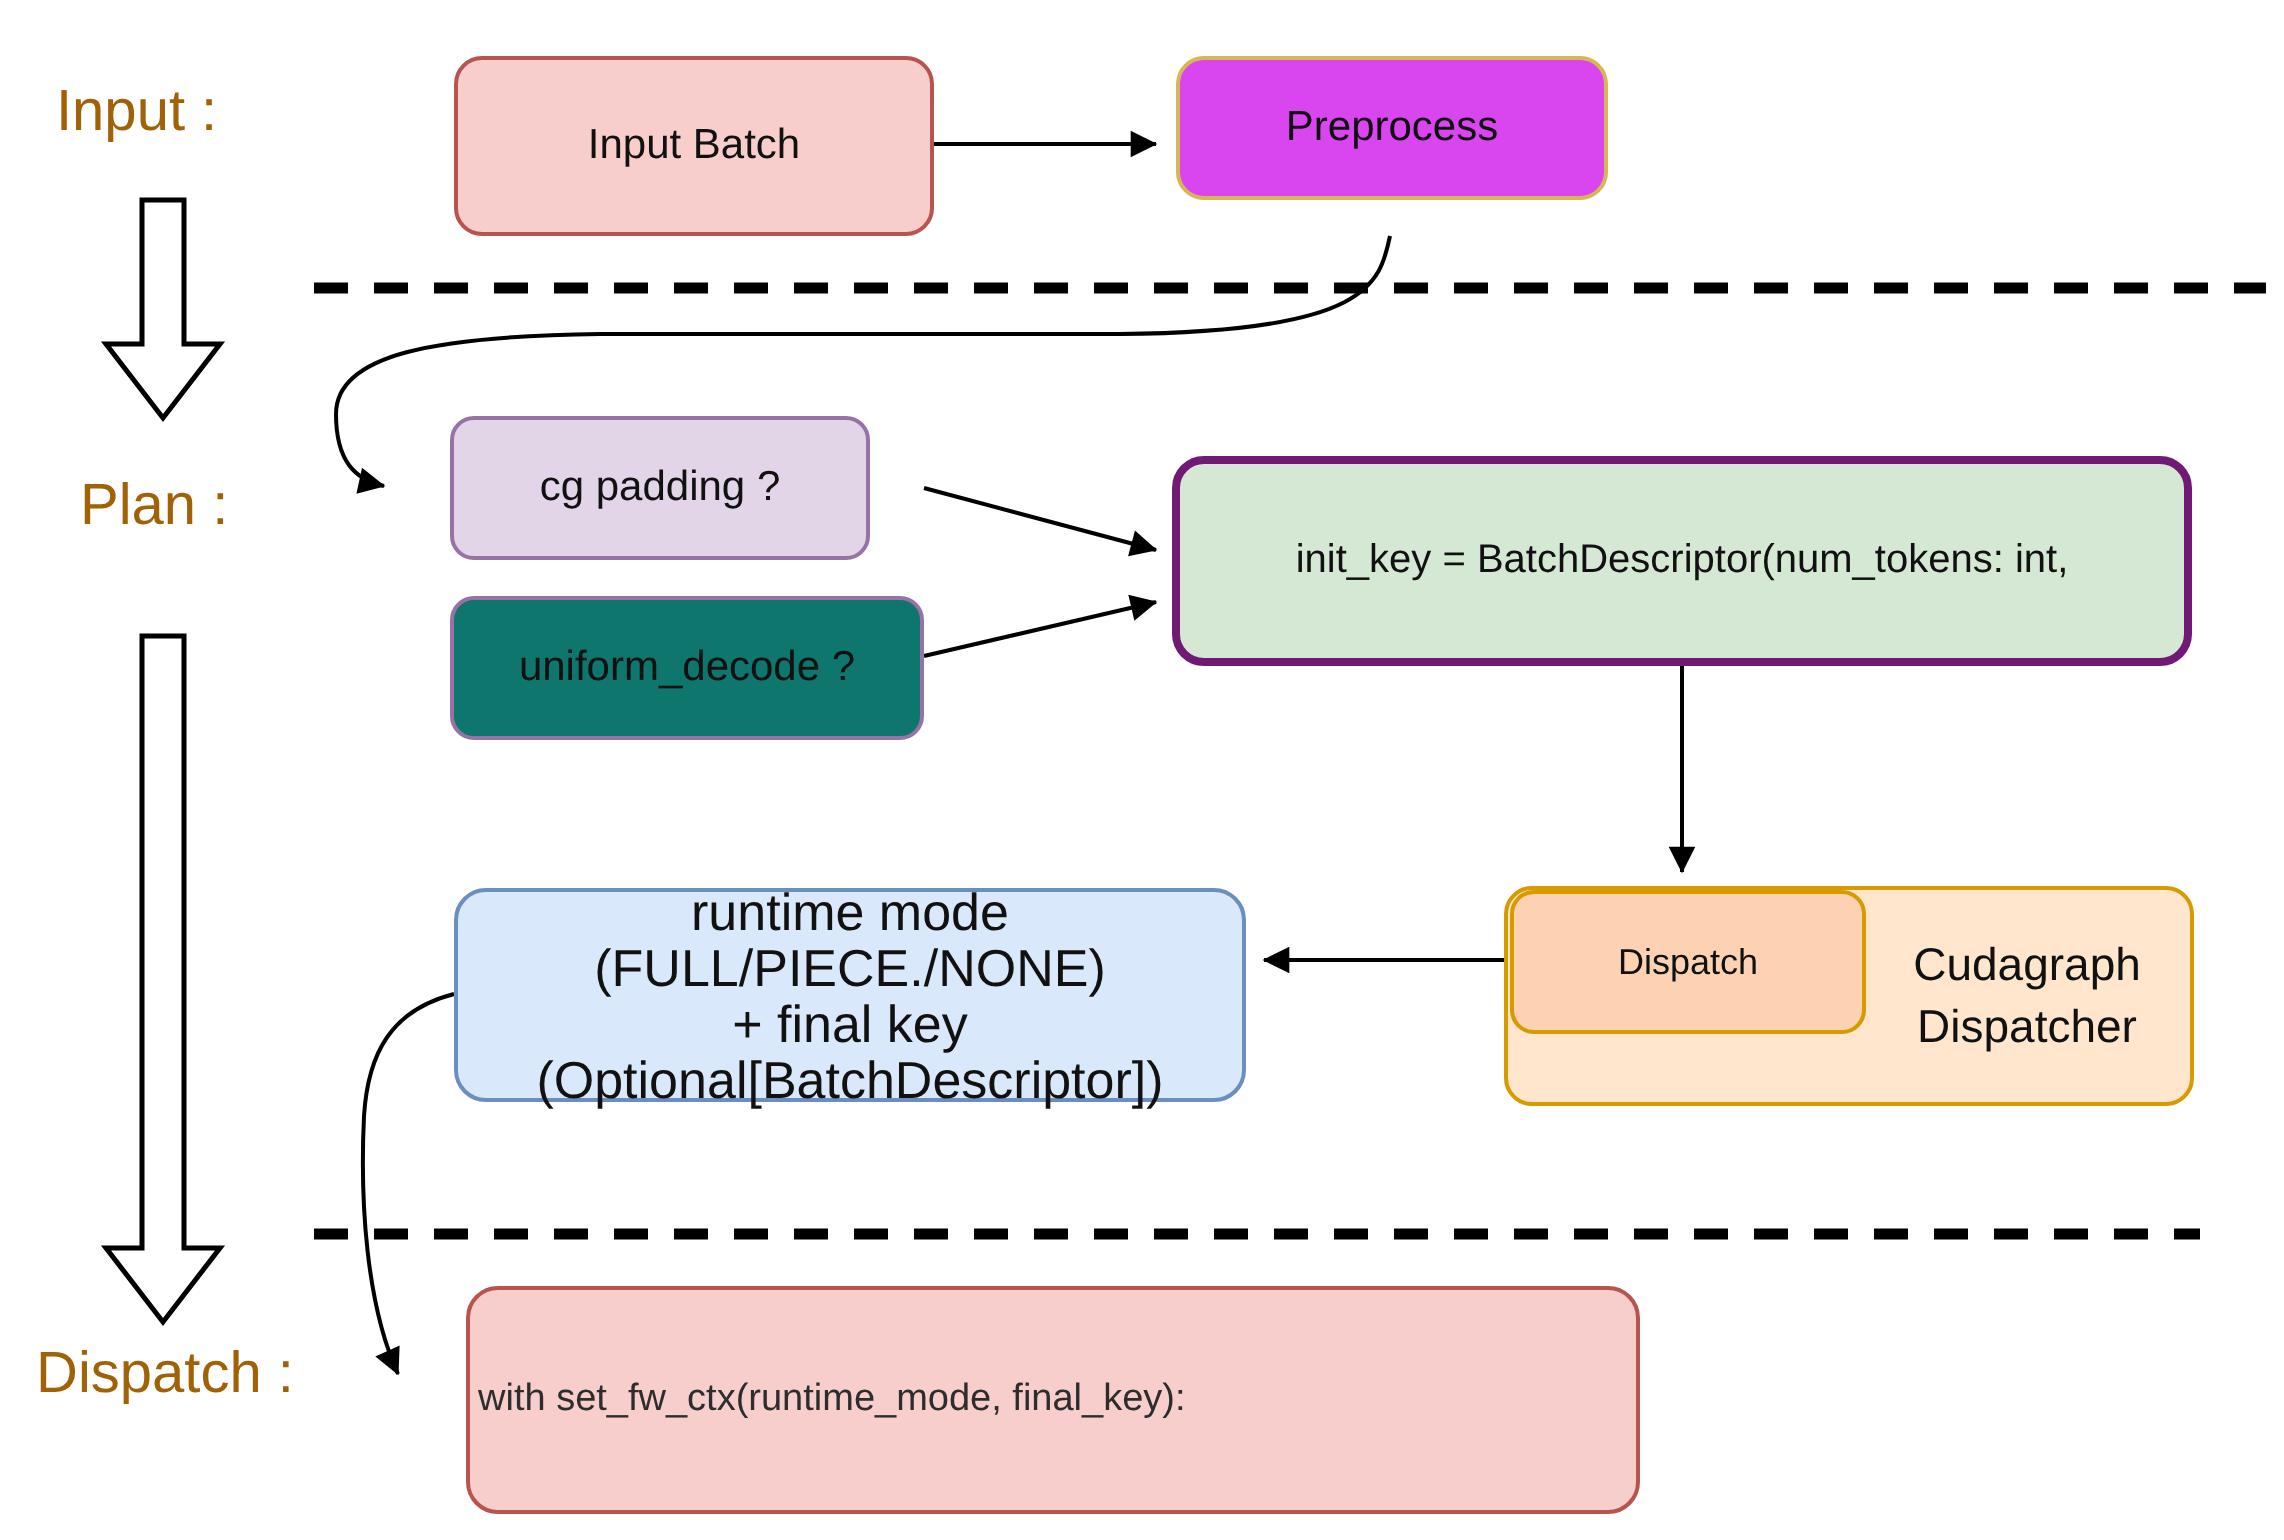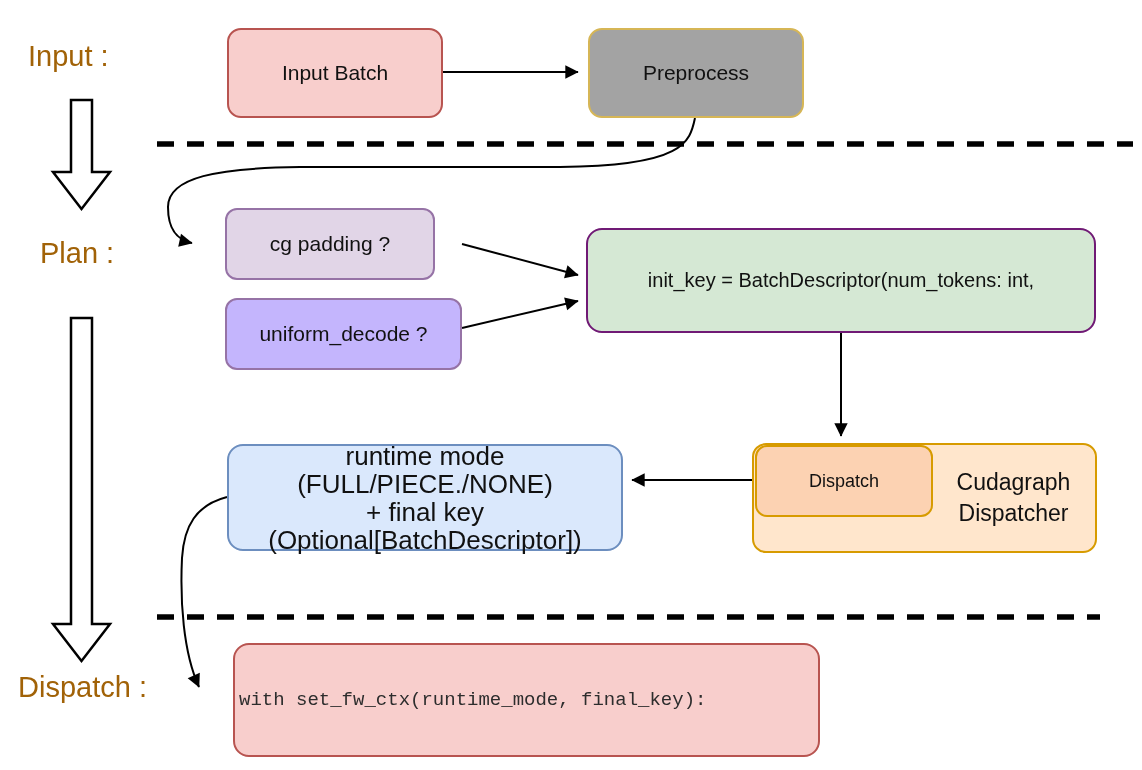--- a/index.html
+++ b/index.html
@@ -27,43 +27,43 @@
     color: #111111;
   }
   .stage-label {
     position: absolute;
     font-weight: normal;
     font-size: 29px;
     color: #a16207;
     white-space: nowrap;
   }
   .node-input-batch {
-    left: 227px; top: 28px; width: 216px; height: 90px;
+    left: 227px; top: 28px; width: 240px; height: 90px;
     background: #f8cecc; border: 2px solid #b85450; border-radius: 14px;
     font-size: 21px;
   }
   .node-preprocess {
-    left: 588px; top: 28px; width: 216px; height: 90px;
-    background: #a3a3a3; border: 2px solid #d6b656; border-radius: 14px;
+    left: 588px; top: 28px; width: 216px; height: 72px;
+    background: #d946ef; border: 2px solid #d6b656; border-radius: 14px;
     font-size: 21px;
   }
   .node-cg-padding {
     left: 225px; top: 208px; width: 210px; height: 72px;
     background: #e1d5e7; border: 2px solid #9673a6; border-radius: 12px;
     font-size: 21px;
   }
   .node-uniform-decode {
     left: 225px; top: 298px; width: 237px; height: 72px;
-    background: #c4b5fd; border: 2px solid #9673a6; border-radius: 12px;
+    background: #0f766e; border: 2px solid #9673a6; border-radius: 12px;
     font-size: 21px;
     text-align: right;
   }
   .node-init-key {
     left: 586px; top: 228px; width: 510px; height: 105px;
-    background: #d5e8d4; border: 2px solid #701a75; border-radius: 16px;
+    background: #d5e8d4; border: 4px solid #701a75; border-radius: 16px;
     font-size: 20px; line-height: 29px;
   }
   .node-cudagraph {
     left: 752px; top: 443px; width: 345px; height: 110px;
     background: #ffe6cc; border: 2px solid #d79b00; border-radius: 14px;
   }
   .node-dispatch {
     left: 755px; top: 445px; width: 178px; height: 72px;
     background: #fcd2b2; border: 2px solid #d79b00; border-radius: 12px;
     font-size: 18px;
@@ -74,21 +74,21 @@
     font-size: 23px; line-height: 31px;
   }
   .node-runtime-mode {
     left: 227px; top: 444px; width: 396px; height: 107px;
     background: #dae8fc; border: 2px solid #6c8ebf; border-radius: 16px;
     font-size: 26px; line-height: 28px;
   }
   .node-execute-code {
     left: 233px; top: 643px; width: 587px; height: 114px;
     background: #f8cecc; border: 2px solid #b85450; border-radius: 16px;
-    font-family: Liberation Mono, monospace;
+    font-family: Liberation Sans, sans-serif;
     font-size: 19px; line-height: 28px;
     align-items: flex-start;
     padding-left: 4px;
     color: #2d2d2d;
   }
   .code-line { white-space: pre; text-align: left; }
 </style>
 </head>
 <body>
 

